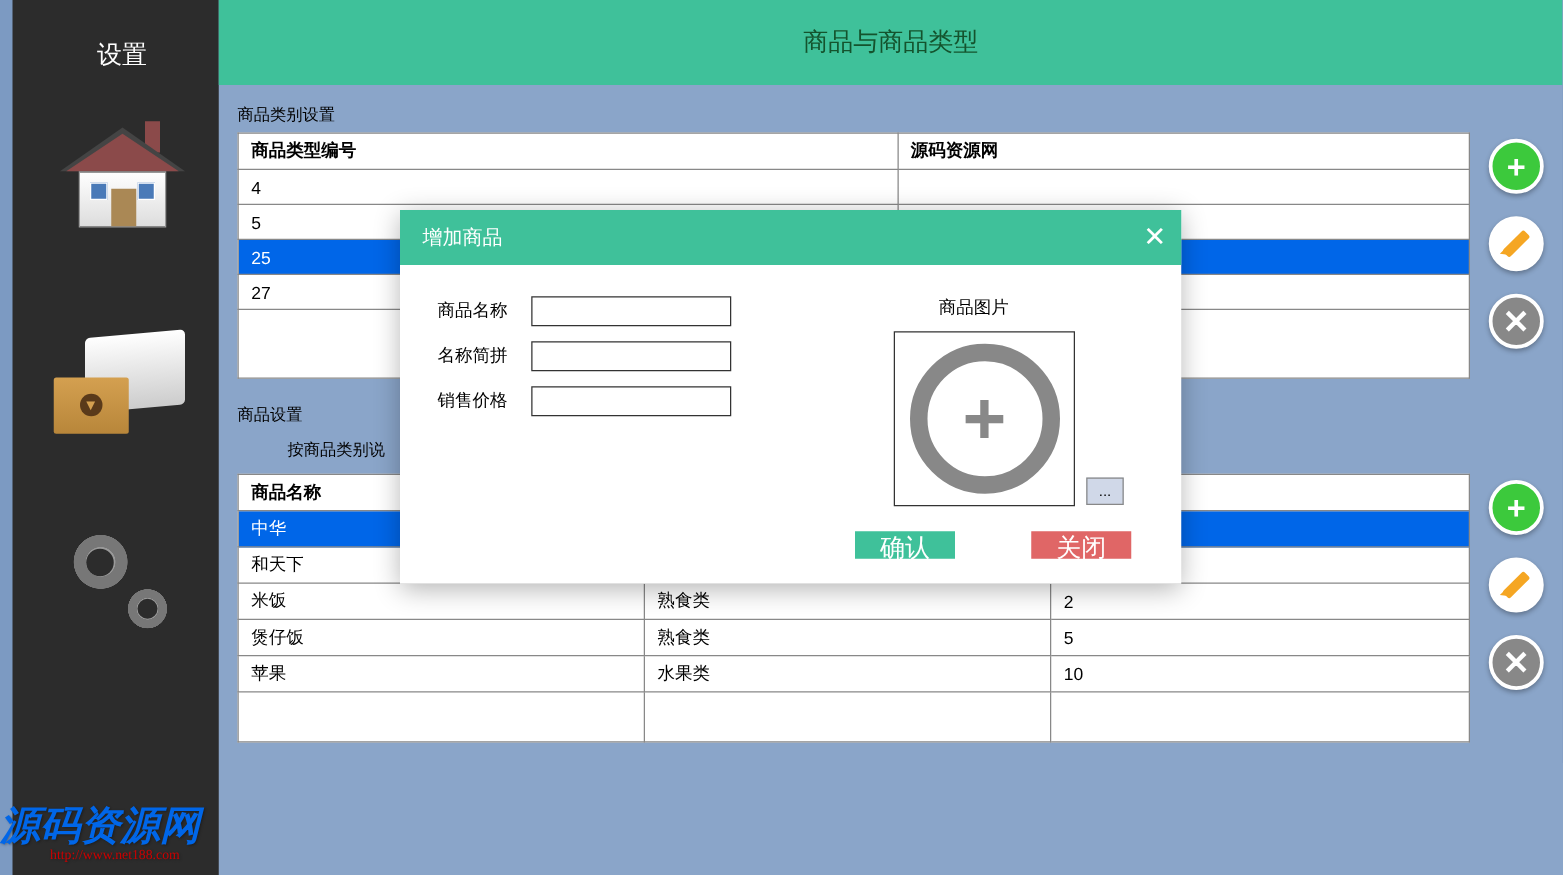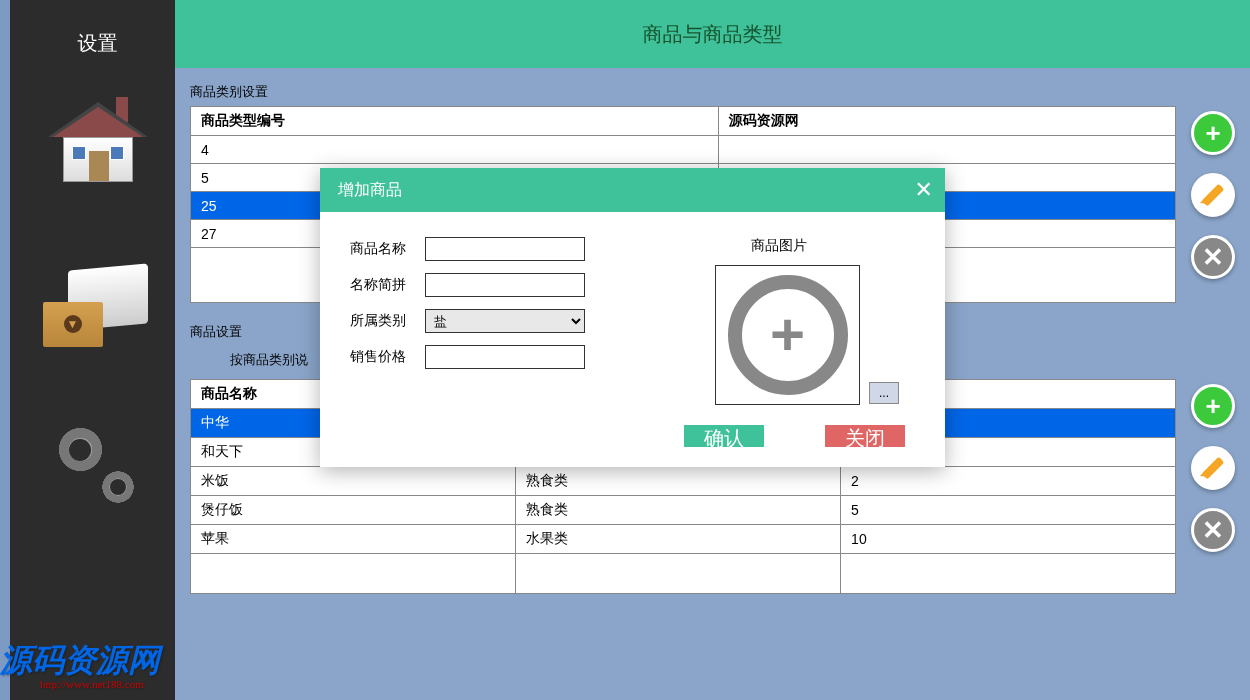--- a/index.html
+++ b/index.html
@@ -208,26 +208,20 @@
     <div class="form-left">
       <div class="form-row">
         <div class="form-label">商品名称</div>
         <input class="form-input" style="">
       </div>
       <div class="form-row">
         <div class="form-label">名称简拼</div>
         <input class="form-input" style="">
       </div>
       <div class="form-row">
-        <div class="form-label">所属类别</div>
-        <select class="form-select">
-          <option>盐</option>
-        </select>
-      </div>
-      <div class="form-row">
         <div class="form-label">销售价格</div>
         <input class="form-input" style="">
       </div>
     </div>
     <div class="form-right">
       <div class="img-label">商品图片</div>
       <div class="img-box">
         <div class="img-placeholder">
             <div class="img-plus">+</div>
           </div>

